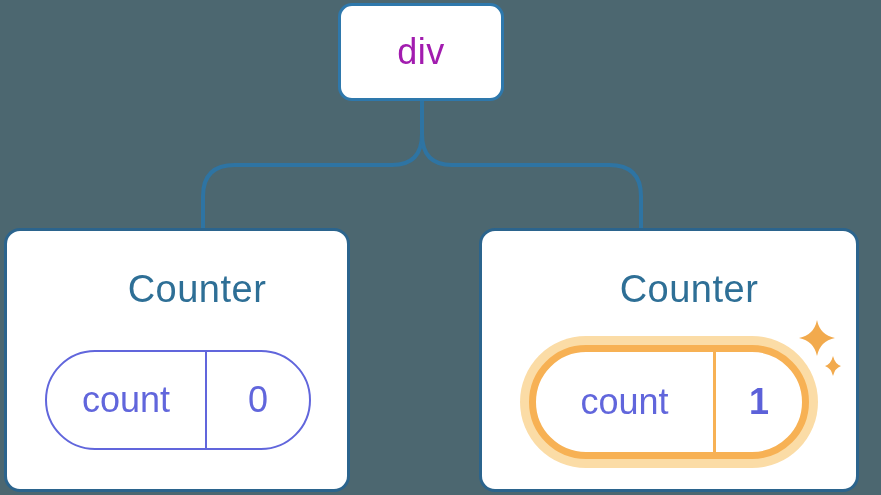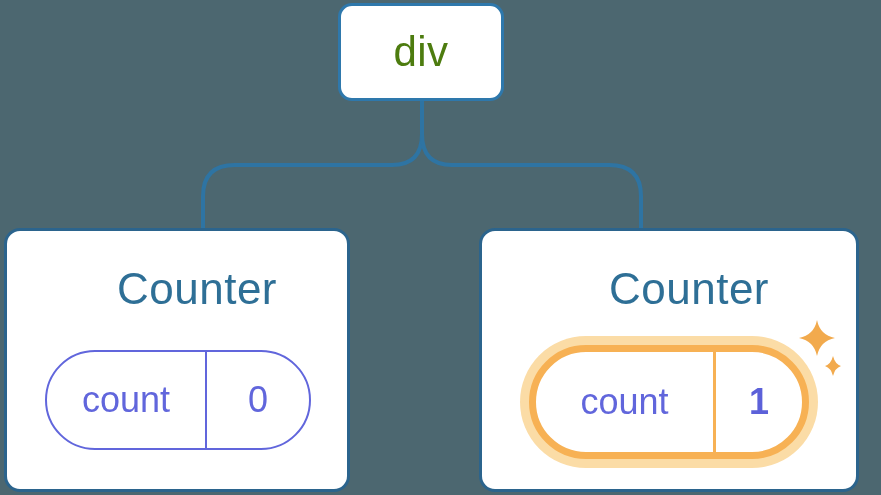--- a/index.html
+++ b/index.html
@@ -26,39 +26,39 @@
     width: 166px; height: 98px;
     background: #FFFFFF;
     border: 3px solid #2E78AC;
     border-radius: 14px;
     box-sizing: border-box;
     display: flex;
     align-items: center;
     justify-content: center;
   }
   .node-root-label {
-    font-size: 42px;
-    color: #4d7c0f;
+    font-size: 36px;
+    color: #a21caf;
     letter-spacing: 0.5px;
   }
   .card {
     position: absolute;
     top: 228px;
     height: 264px;
     background: #FFFFFF;
     border: 3px solid #2B648D;
     border-radius: 16px;
     box-sizing: border-box;
   }
   .card-left  { left: 4px;   width: 346px; }
   .card-right { left: 479px; width: 380px; }
   .card-title {
     margin-top: 36px;
     text-align: center;
-    font-size: 44px;
+    font-size: 38px;
     line-height: 44px;
     color: #2E6F96;
     letter-spacing: 0.5px;
     padding-left: 40px;
   }
   .pill {
     position: absolute;
     display: flex;
     box-sizing: border-box;
     background: #FFFFFF;

